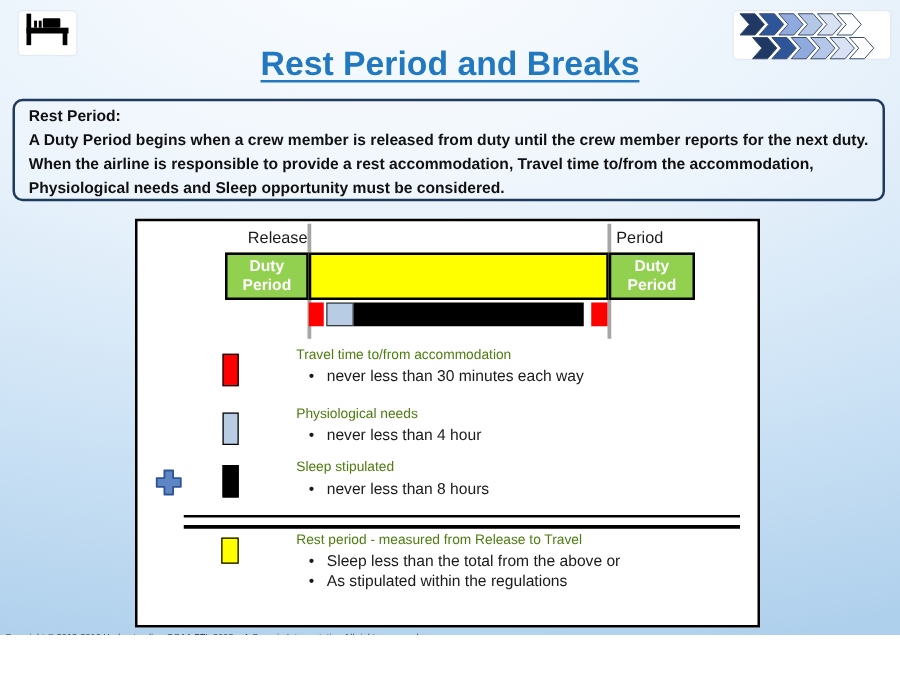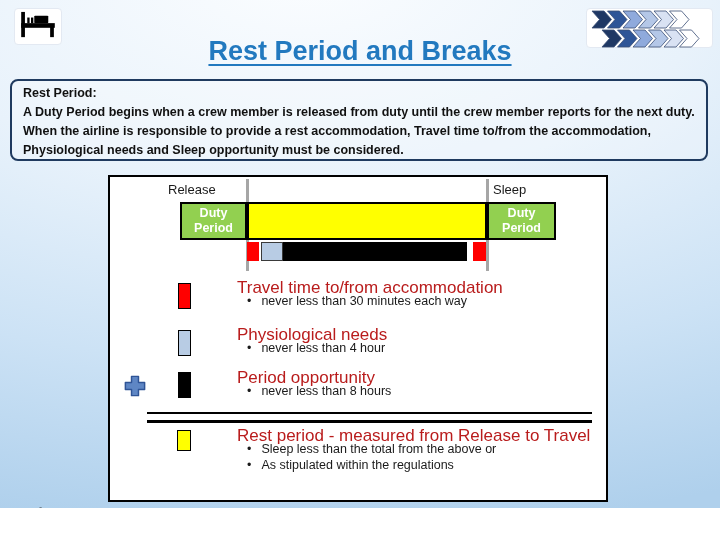--- a/index.html
+++ b/index.html
@@ -40,21 +40,21 @@
   }
   .intro-box .xbold { font-weight:bold; }
 
   .diagram {
     position:absolute; left:108px; top:175px; width:500px; height:327px;
     background:#FFFFFF; border:2px solid #000000;
   }
   .diagram .abs { position:absolute; }
 
   .dg-label { font-size:13px; color:#1A1A1A; }
-  .release-label { left:58px; top:5px; width:78px; }
+  .release-label { left:58px; top:5px; width:78px; text-align:right; }
   .report-label  { left:383px; top:5px; }
 
   .vline { width:3px; height:92px; top:2px; background:#A6A6A6; }
   .vline-left  { left:136px; }
   .vline-right { left:376px; }
 
   .duty-box {
     top:25px; height:38px; border:2px solid #000000;
     color:#FFFFFF; font-size:12.5px; font-weight:bold; text-align:center;
     display:flex; align-items:center; justify-content:center; line-height:15px;
@@ -67,21 +67,21 @@
   .seg { top:65px; height:19px; }
   .seg-travel-out { left:137px; width:12px; }
   .seg-physio     { left:151px; width:22px; border:1px solid #3A3A3A; }
   .seg-sleep      { left:173px; width:184px; }
   .seg-travel-in  { left:363px; width:13px; }
 
   .sw { left:68px; width:13px; height:26px; border:1.5px solid #000000; }
   .sw1 { top:106px; } .sw2 { top:153px; } .sw3 { top:195px; }
   .sw-total { left:67px; top:253px; width:14px; height:21px; }
 
-  .lg-title { left:127px; font-size:17px; color:#b91c1c; }
+  .lg-title { left:127px; font-size:11px; color:#4d7c0f; }
   .lg-bullet { left:137px; font-size:12.5px; color:#1A1A1A; }
   .lg-bullet::before { content:"•"; margin-right:10px; }
   .t1 { top:101px; } .b1 { top:117px; }
   .t2 { top:148px; } .b2 { top:164px; }
   .t3 { top:191px; } .b3 { top:207px; }
   .tt { top:249px; } .tb1 { top:265px; } .tb2 { top:281px; }
 
   .plus-badge { left:14px; top:198px; width:22px; height:22px; }
   .plus-badge svg { width:22px; height:22px; }
 
@@ -132,21 +132,21 @@
   <h1 class="page-title">Rest Period and Breaks</h1>
 
   <div class="intro-box">
     <div>Rest Period:</div>
     <div><span>A </span><span class="xbold">Duty Period</span><span> begins when a crew member is released from duty until the crew member reports for the next duty. When the airline is responsible to provide a rest accommodation, Travel time to/from the accommodation, Physiological needs and Sleep opportunity must be considered.</span></div>
   </div>
 
   <div class="diagram">
 
     <span class="abs dg-label release-label">Release</span>
-    <span class="abs dg-label report-label">Sleep</span>
+    <span class="abs dg-label report-label">Period</span>
 
     <div class="abs vline vline-left" style="background-color: rgb(166, 166, 166);"></div>
     <div class="abs vline vline-right" style="background-color: rgb(166, 166, 166);"></div>
 
     <div class="abs duty-box duty-left" style="background-color: rgb(146, 208, 80);">Duty Period</div>
     <div class="abs rest-bar" style="background-color: rgb(255, 255, 0);"></div>
     <div class="abs duty-box duty-right" style="background-color: rgb(146, 208, 80);">Duty Period</div>
 
     <div class="abs seg seg-travel-out" style="background-color: rgb(255, 0, 0);"></div>
     <div class="abs seg seg-physio" style="background-color: rgb(184, 204, 228);"></div>
@@ -155,21 +155,21 @@
 
     <div class="abs sw sw1" style="background-color: rgb(255, 0, 0);"></div>
     <span class="abs lg-title t1">Travel time to/from accommodation</span>
     <span class="abs lg-bullet b1">never less than 30 minutes each way</span>
 
     <div class="abs sw sw2" style="background-color: rgb(184, 204, 228);"></div>
     <span class="abs lg-title t2">Physiological needs</span>
     <span class="abs lg-bullet b2">never less than 4 hour</span>
 
     <div class="abs sw sw3" style="background-color: rgb(0, 0, 0);"></div>
-    <span class="abs lg-title t3">Period opportunity</span>
+    <span class="abs lg-title t3">Sleep stipulated</span>
     <span class="abs lg-bullet b3">never less than 8 hours</span>
 
     <span class="abs plus-badge">
       <svg viewBox="0 0 24 24" xmlns="http://www.w3.org/2000/svg">
         <path d="M8.2 1.5 h7.6 v6.7 h6.7 v7.6 h-6.7 v6.7 h-7.6 v-6.7 H1.5 V8.2 h6.7 z" fill="#5E86C4" stroke="#2F5496" stroke-width="1.6" stroke-linejoin="round"></path>
       </svg>
     </span>
 
     <div class="abs sum-line sum-line-1"></div>
     <div class="abs sum-line sum-line-2"></div>

